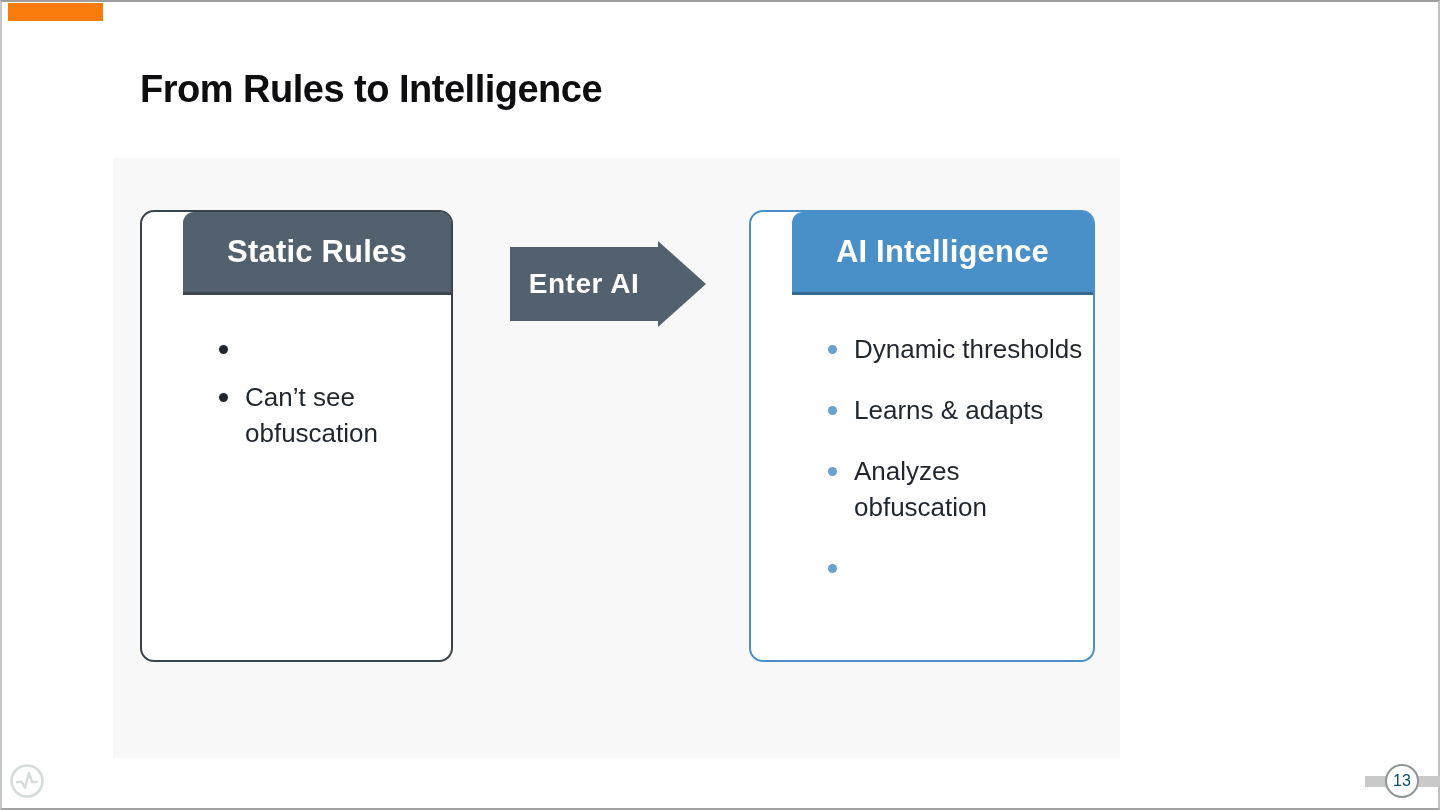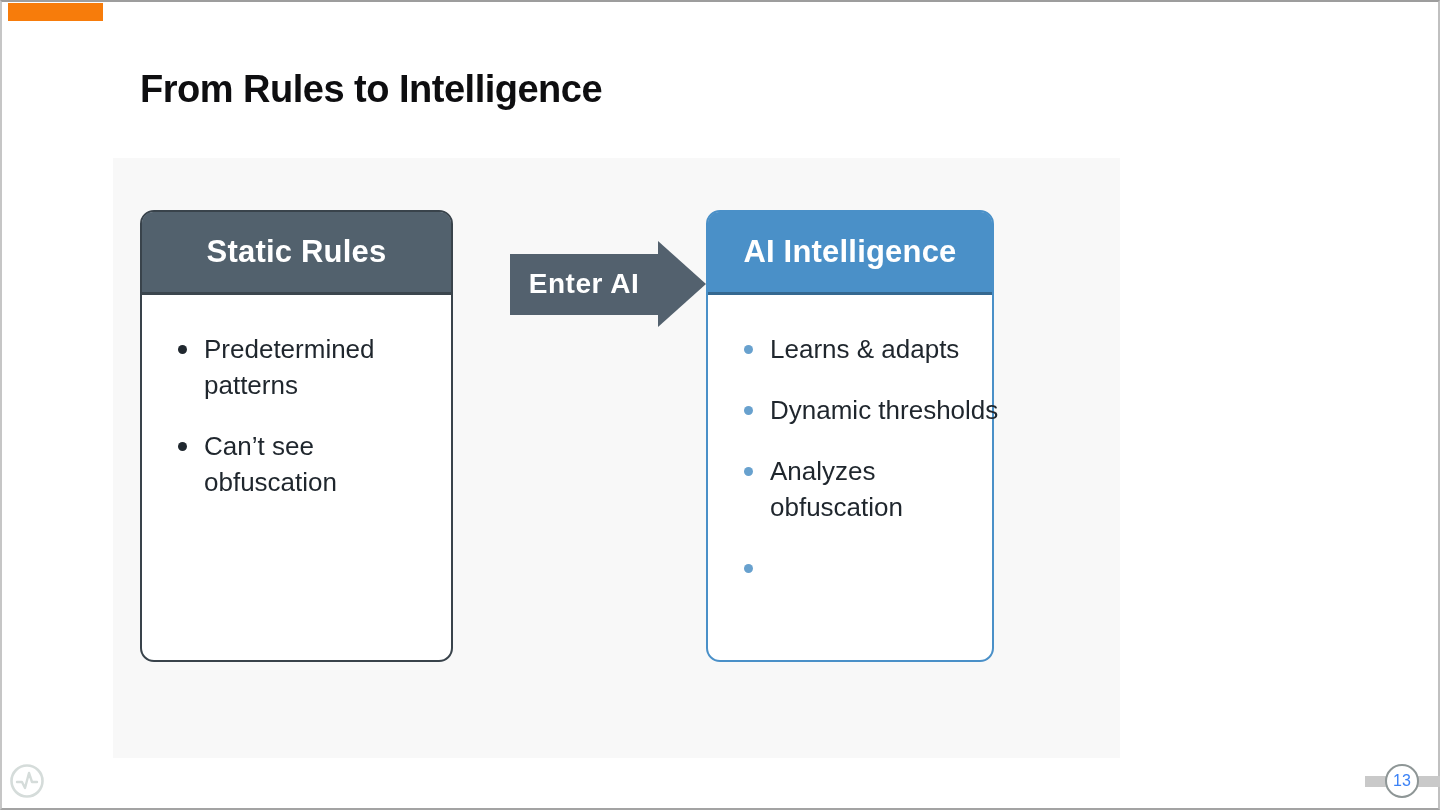--- a/index.html
+++ b/index.html
@@ -17,92 +17,91 @@
   .title {
     position:absolute; left:112px; top:68px; font-size:38px; font-weight:700;
     color:#0e0e10; letter-spacing:-0.5px;margin-left:28px;
   }
   .panel {
     position:absolute; left:113px; top:158px; width:1007px; height:600px;
     background:#f8f8f8;
   }
   .card {
     position:absolute; top:52px; width:313px; height:452px; background:#ffffff;
-    border:2px solid #be185d; border-radius:14px;
+    border:2px solid #be185d; border-radius:14px;padding-left:41px;
   }
   .card-left  { left:27px; }
-  .card-right { left:593px; width:288px; }
+  .card-right { left:636px; width:346px; }
   .card-header {
     height:83px; border-radius:11px 11px 0 0; display:flex; align-items:center;
     justify-content:center; color:#ffffff; font-weight:700; font-size:31px;
     letter-spacing:0.2px; border-bottom:3px solid rgba(0,0,0,0.28);
   }
   .card-list { list-style:none; padding:36px 2px 0 36px; }
   .card-list li {
     display:flex; gap:17px; margin-bottom:25px; font-size:26px; line-height:36px;
     color:#1f262d; white-space:pre;
   }
   .card-list .dot {
     width:9px; height:9px; border-radius:50%; background:var(--dot,#20282f);
     margin-top:14px; flex-shrink:0;
   }
   .arrow { position:absolute; left:397px; top:83px; display:flex; align-items:center; }
   .arrow-body {
-    width:148px; height:61px; background:#53616e; display:flex; align-items:center;
+    width:148px; height:74px; background:#53616e; display:flex; align-items:center;
     justify-content:center; color:#ffffff; font-weight:700; font-size:28px;
     letter-spacing:0.5px;
   }
   .arrow-head {
     width:0; height:0; border-top:43px solid transparent;
     border-bottom:43px solid transparent; border-left:48px solid #53616e;
   }
   .logo { position:absolute; left:9px; top:763px; }
   .page-bar {
     position:absolute; left:1365px; top:776px; width:75px; height:11px;
     background:#c9c9c9;
   }
   .page-circle {
     position:absolute; left:1385px; top:764px; width:34px; height:34px;
     border-radius:50%; background:#ffffff; border:2px solid #8e9696;
     display:flex; align-items:center; justify-content:center;
-    font-size:16px; color:#3b82f6;
+    font-size:16px; color:#0c4a6e;
   }
 </style>
 </head>
 <body>
 
 <div class="slide">
   <div class="frame"></div>
 
   <div class="accent-bar" style="background-color: rgb(247, 124, 11);"></div>
 
   <h1 class="title">From Rules to Intelligence</h1>
 
   <div class="panel">
 
     <div class="card card-left" style="border-color: rgb(57, 67, 75);">
       <div class="card-header" style="background-color: rgb(82, 97, 109);">Static Rules</div>
       <ul class="card-list" style="--dot: #20282F;">
-          <li><span class="dot"></span><span>Predetermined
-patterns</span></li>
+          <li><span class="dot"></span></li>
           <li><span class="dot"></span><span>Can’t see
 obfuscation</span></li>
         </ul>
     </div>
 
     <div class="arrow">
       <div class="arrow-body" style="background-color: rgb(83, 97, 110);">Enter AI</div>
       <div class="arrow-head" style="border-left-color: rgb(83, 97, 110);"></div>
     </div>
 
     <div class="card card-right" style="border-color: rgb(74, 144, 200);">
       <div class="card-header" style="background-color: rgb(74, 144, 200);">AI Intelligence</div>
       <ul class="card-list" style="--dot: #68A1CE;">
+          <li><span class="dot"></span><span>Dynamic thresholds</span></li>
           <li><span class="dot"></span><span>Learns &amp; adapts</span></li>
-          <li><span class="dot"></span><span>Dynamic thresholds</span></li>
           <li><span class="dot"></span><span>Analyzes
 obfuscation</span></li>
           <li><span class="dot"></span></li>
         </ul>
     </div>
 
   </div>
 
   <svg class="logo" width="36" height="36" viewBox="0 0 36 36">
     <circle cx="18" cy="18" r="15.5" fill="none" stroke="#d5dcda" stroke-width="2.6"></circle>

